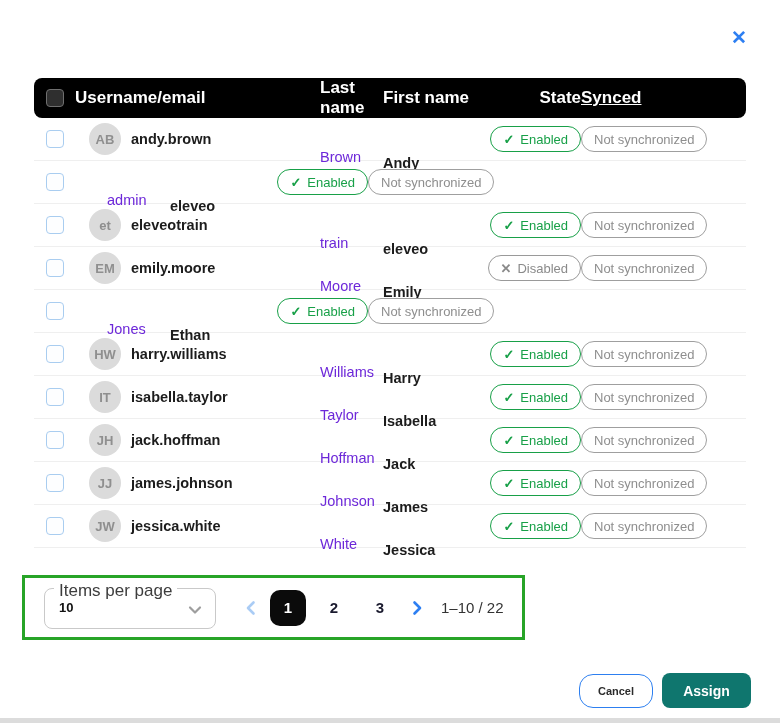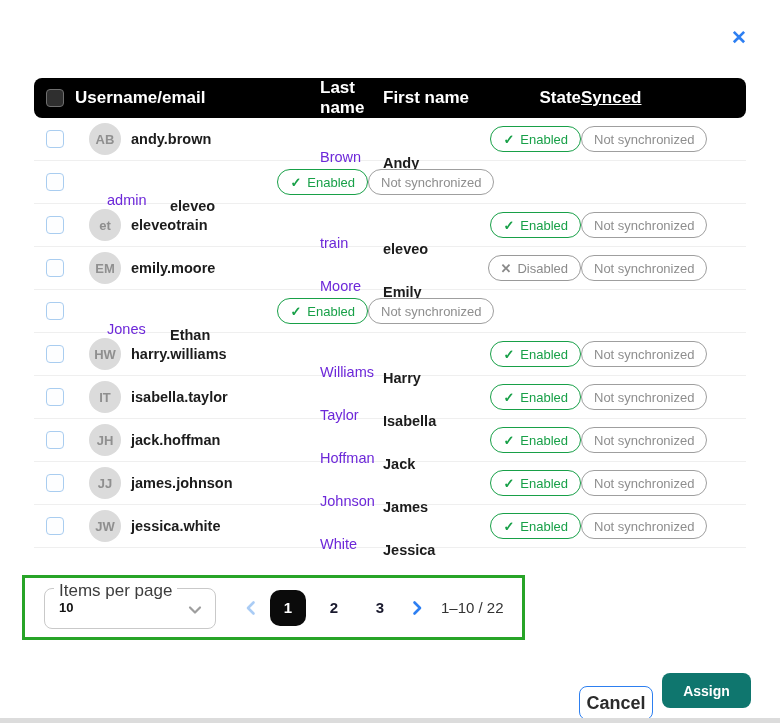--- a/index.html
+++ b/index.html
@@ -53,22 +53,22 @@
   .pager { position:absolute; left:212px; top:0; bottom:0; display:flex; align-items:center; }
   .nav-arrow { width:28px; height:28px; display:flex; align-items:center; justify-content:center; cursor:pointer; }
   .page-btn { width:36px; height:36px; margin:0 5px; border-radius:10px; display:flex; align-items:center; justify-content:center;
               font-size:15px; font-weight:bold; color:#1a1a2e; cursor:pointer; background:transparent; border:none;
               font-family:"Liberation Sans",sans-serif; }
   .page-btn.current { background:#0b0b0b; color:#fff; }
   .range-label { margin-left:10px; font-size:15px; color:#333; white-space:nowrap; }
 
   
   .cancel-btn { position:absolute; left:579px; top:674px; width:74px; height:34px; background:#fff;
-                border:1px solid #2d7ff0; border-radius:8px; font-size:18px; font-weight:bold; color:#2b2b2b;
-                cursor:pointer; font-family:"Liberation Sans",sans-serif;margin-top:12px; }
+                border:1px solid #2d7ff0; border-radius:14px; font-size:11px; font-weight:bold; color:#2b2b2b;
+                cursor:pointer; font-family:"Liberation Sans",sans-serif; }
   .assign-btn { position:absolute; left:662px; top:673px; width:89px; height:35px; background:#0f766e;
                 border:none; border-radius:8px; font-size:14px; font-weight:bold; color:#fff;
                 cursor:default; font-family:"Liberation Sans",sans-serif; }
 </style>
 </head>
 <body>
 
 <div class="dialog">
 
   <div class="close-btn">✕</div>

